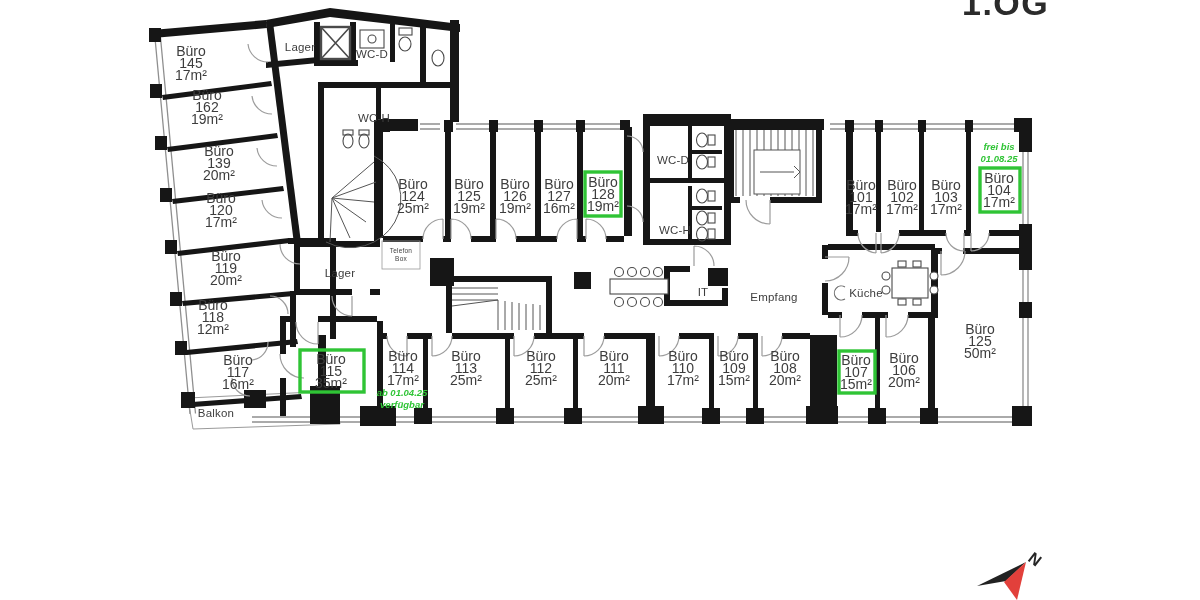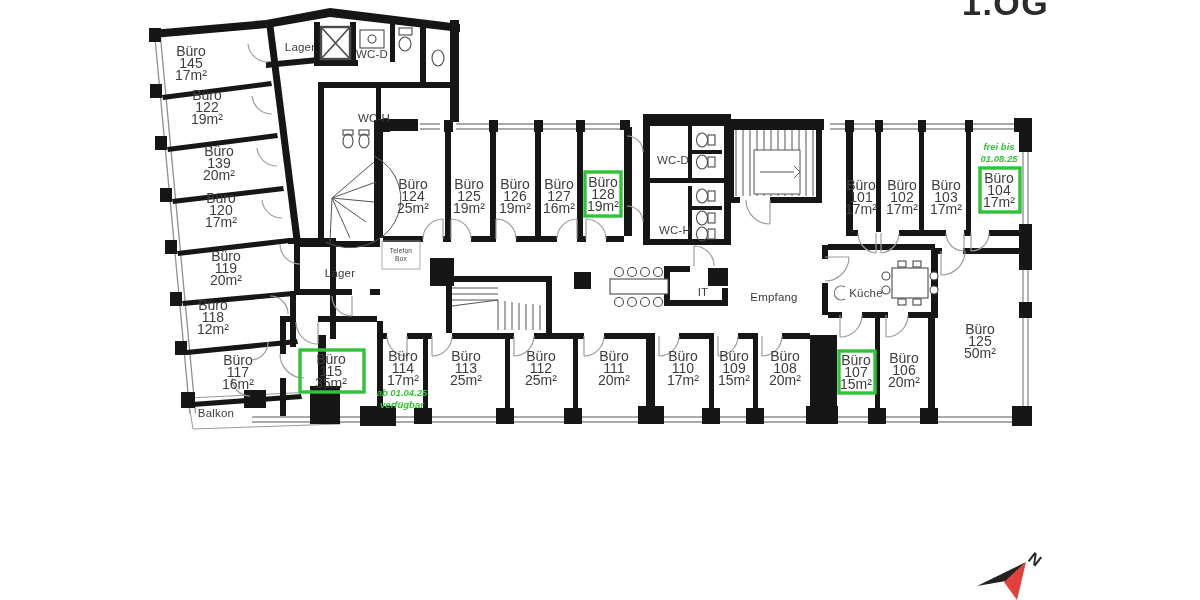--- a/index.html
+++ b/index.html
@@ -333,21 +333,21 @@
 </svg>
 
 <div id="room-labels">
       <div class="room-label" style="left: 191px; top: 63px;">
         <span>Büro</span>
         <span>145</span>
         <span>17m²</span>
       </div>
       <div class="room-label" style="left: 207px; top: 107px;">
         <span>Büro</span>
-        <span>122</span>
+        <span>162</span>
         <span>19m²</span>
       </div>
       <div class="room-label" style="left: 219px; top: 163px;">
         <span>Büro</span>
         <span>139</span>
         <span>20m²</span>
       </div>
       <div class="room-label" style="left: 221px; top: 210px;">
         <span>Büro</span>
         <span>120</span>

